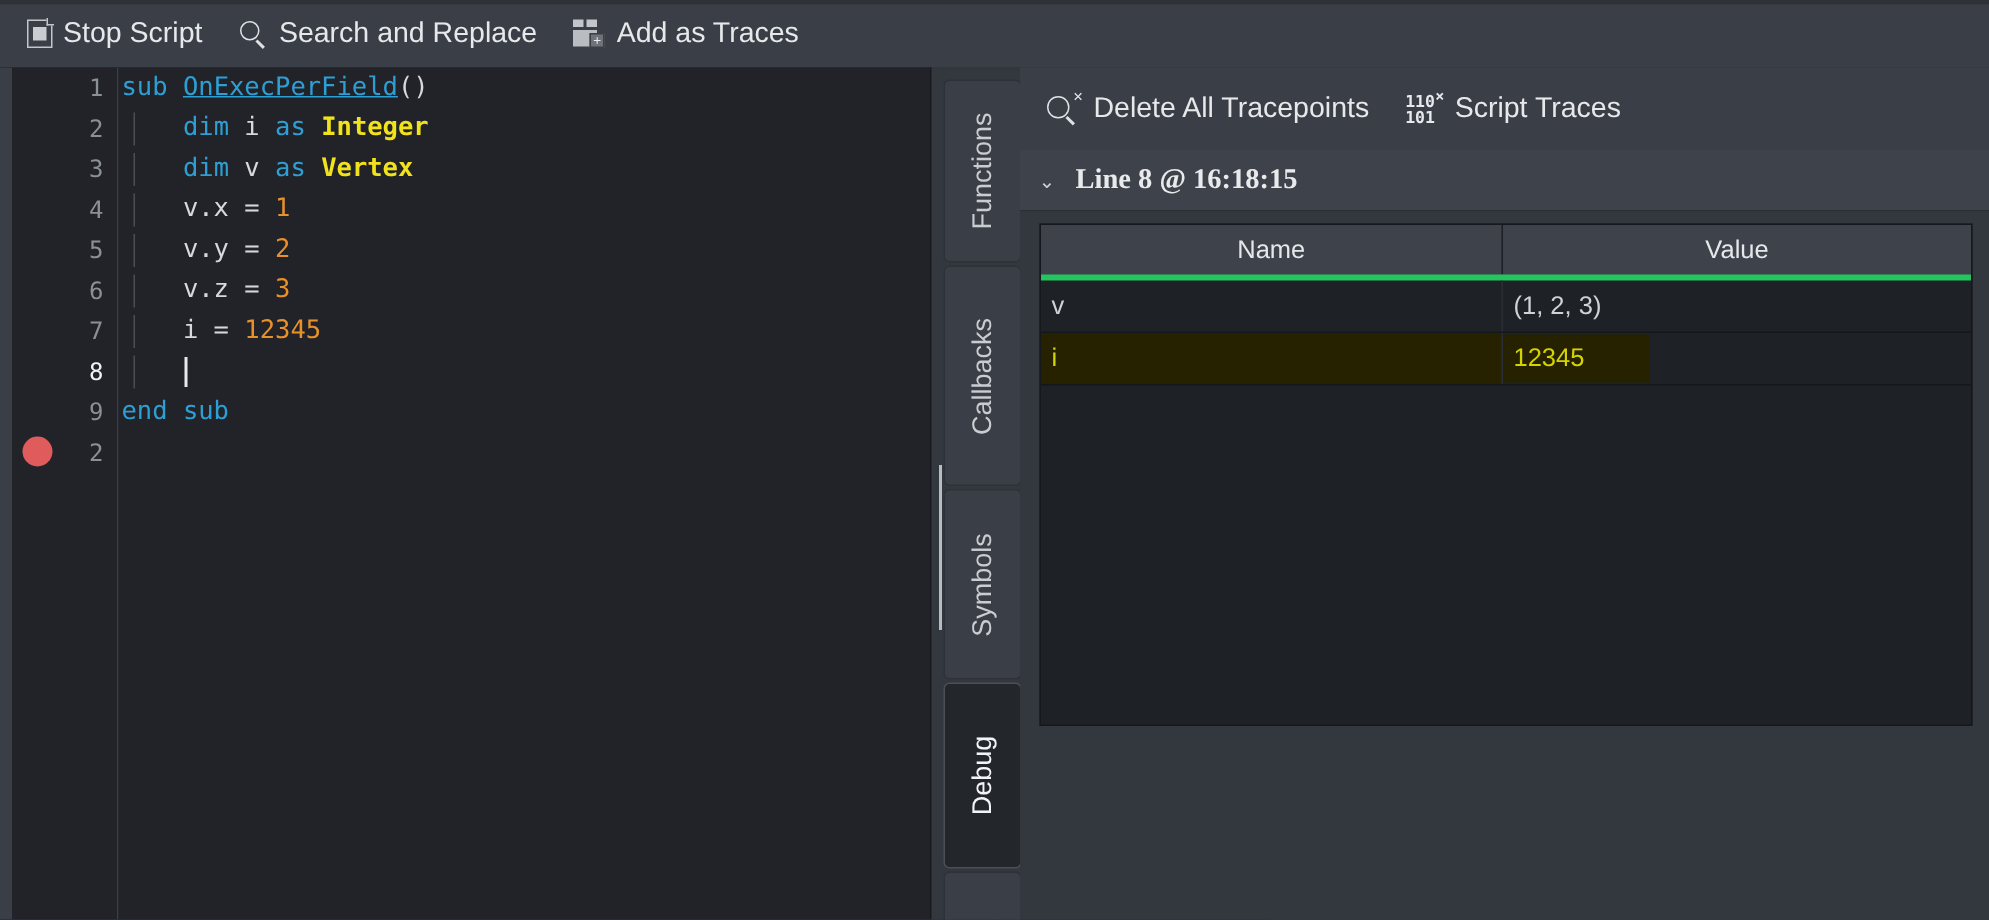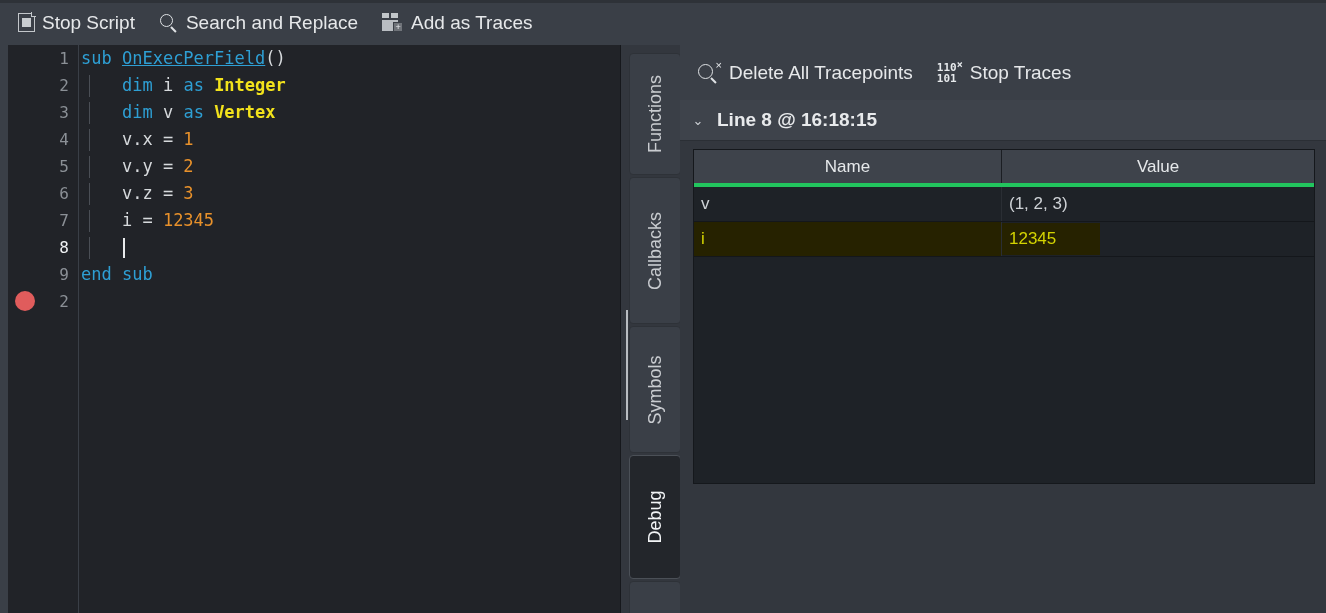--- a/index.html
+++ b/index.html
@@ -207,21 +207,21 @@
     border-bottom: 1px solid #2b2f35;
     display: flex; align-items: center;
     cursor: pointer;
   }
   #trace-chevron {
     width: 14px; margin-left: 11px; margin-right: 12px;
     color: #cfd3d7; font-size: 13px; text-align:center;
   }
   #trace-title {
     color: #e8eaec; font-size: 19px; font-weight: bold;
-    font-family: Liberation Sans, sans-serif;
+    font-family: Liberation Serif, serif;
   }
 
   #table-wrap {
     position: absolute; left: 13px; top: 104px;
     width: 622px; height: 335px;
     background: #1e2227;
     border: 1px solid #15181c;
     box-sizing: border-box;
     overflow: hidden;
   }
@@ -350,21 +350,21 @@
         </span>
         <span>Delete All Tracepoints</span>
       </button>
 
       <button class="tb-btn">
         <span class="ic ic-binary">
           <span class="r1">110</span>
             <span class="sup">×</span>
             <span class="r2">101</span>
         </span>
-        <span>Stop Traces</span>
+        <span>Script Traces</span>
       </button>
     </div>
 
     <div id="trace-header">
       <span id="trace-chevron">⌄</span>
       <span id="trace-title">Line 8 @ 16:18:15</span>
     </div>
 
     <div id="table-wrap">
       <table class="vars">

